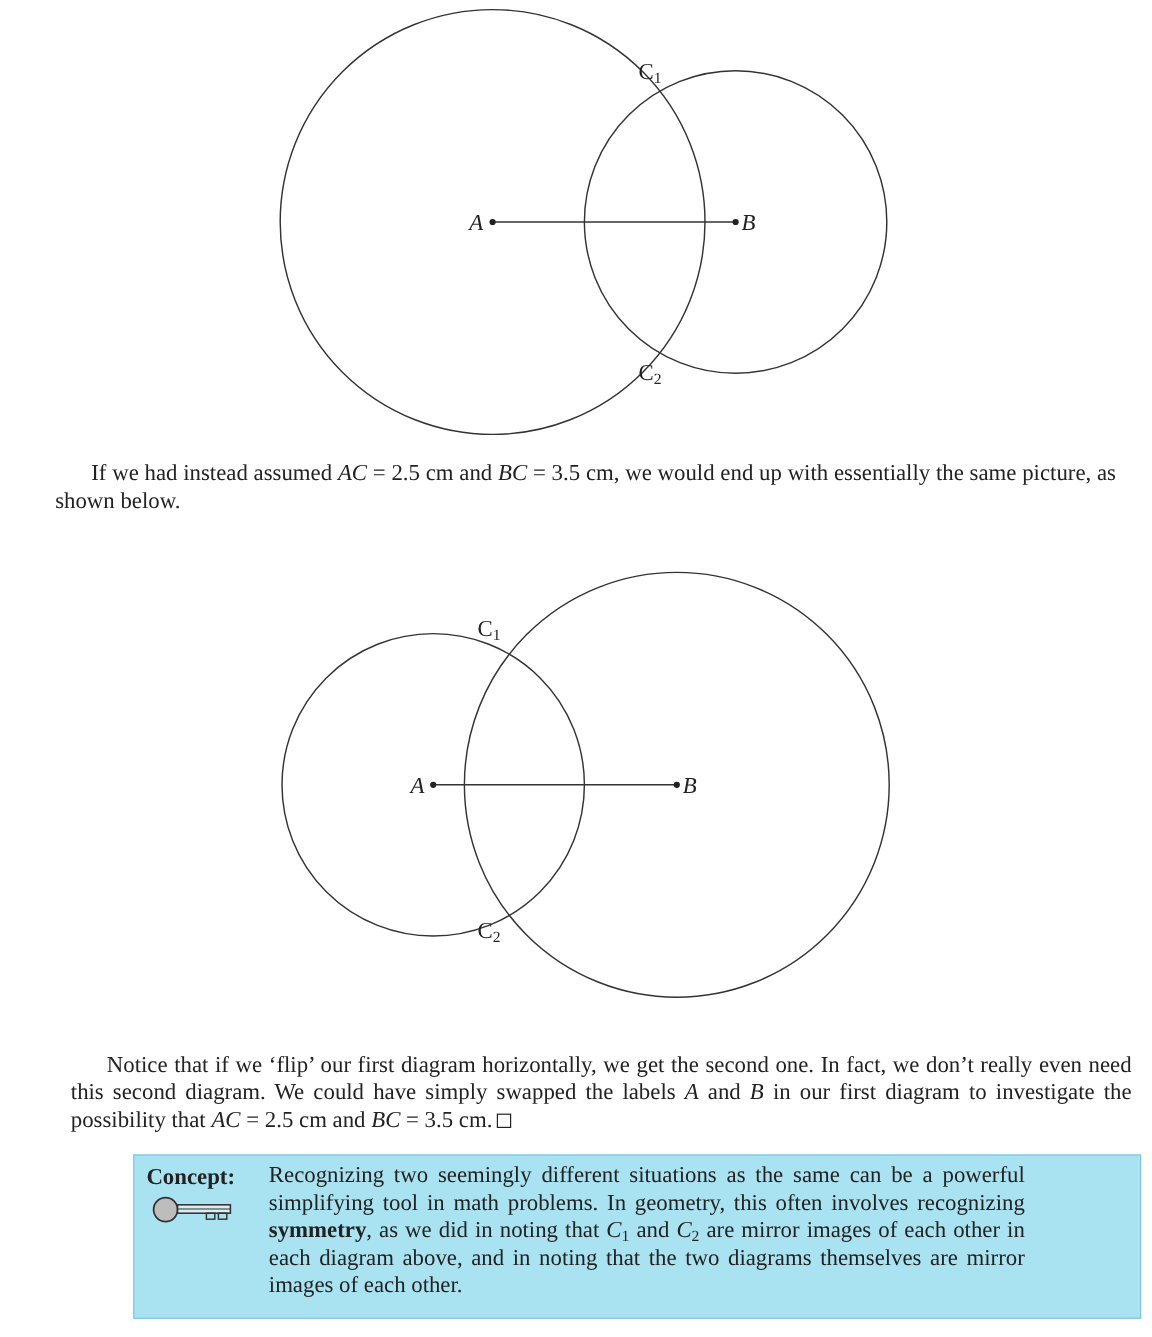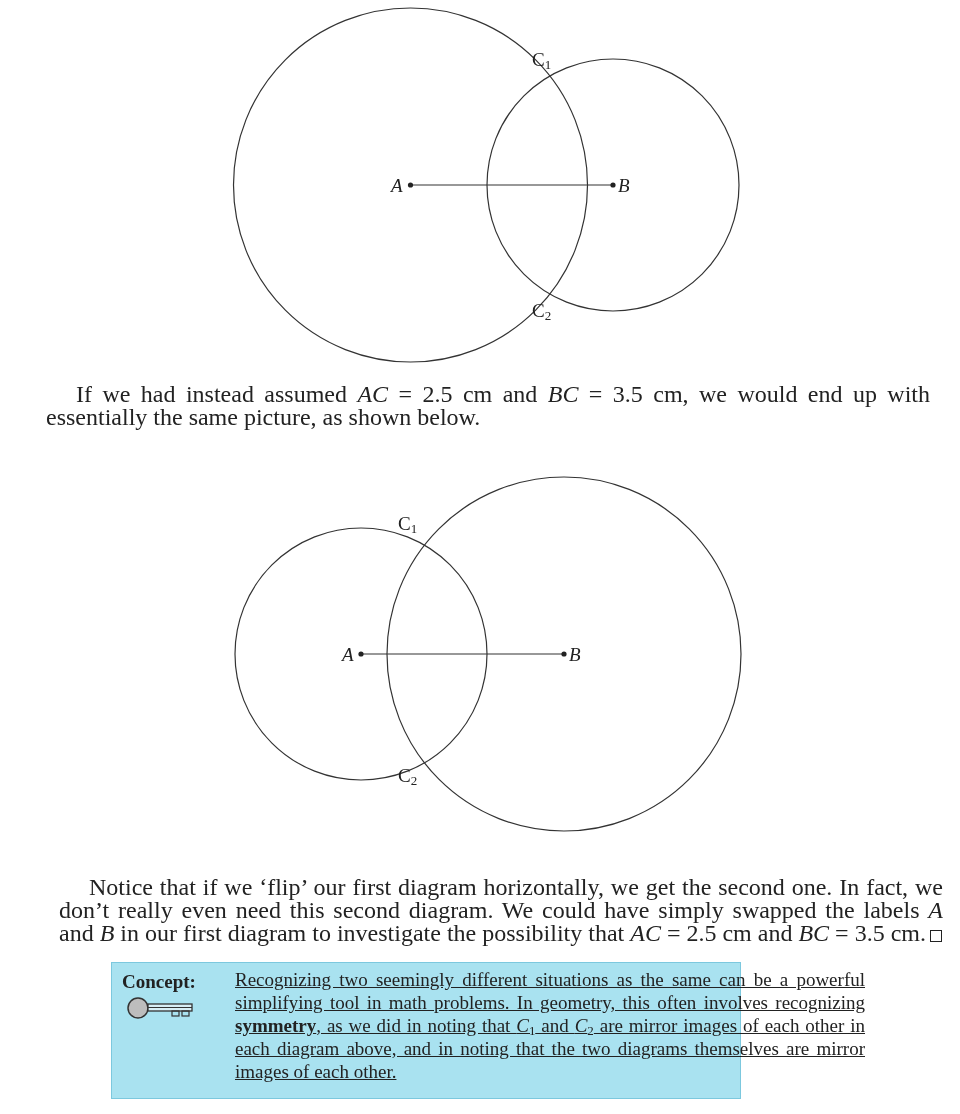--- a/index.html
+++ b/index.html
@@ -1,27 +1,27 @@
 <!DOCTYPE html>
 <html><head>
 <meta charset="utf-8">
 <style>
   html, body { margin:0; padding:0; background:#ffffff; }
   body { width:960px; height:1114px; position:relative; overflow:hidden;
          font-family:"Liberation Serif","DejaVu Serif",serif; color:#222; }
   svg.diagram { position:absolute; left:0; width:960px; }
   svg text { font-family:"Liberation Serif","DejaVu Serif",serif; font-size:19px; fill:#222; }
-  .para { position:absolute; left:46px; width:884px; font-size:24px; line-height:23px;
+  .para { position:absolute; left:46px; width:884px; font-size:19px; line-height:23px;
           text-align:justify; }
   .para .indent { display:inline-block; width:30px; }
-  .concept { position:absolute; left:111px; top:962px; width:630px; height:137px;
+  .concept { position:absolute; left:111px; top:962px; width:840px; height:137px;
              background:#a9e2f0; border:1px solid #7cc8de; box-sizing:border-box; }
   .concept-label { position:absolute; left:10px; top:8px; font-weight:bold; font-size:19px; }
-  .concept-text { position:absolute; left:123px; top:5px; width:630px; font-size:19px;
-                  line-height:23px; text-align:justify;text-decoration:underline; }
+  .concept-text { position:absolute; left:112px; top:5px; width:630px; font-size:19px;
+                  line-height:23px; text-align:justify; }
   .key-icon { position:absolute; left:14px; top:32px; }
   i { font-style:italic; }
   .qed { display:inline-block; width:10px; height:10px; border:1px solid #222; margin-left:4px; vertical-align:-1px; }
   sub { font-size:13px; vertical-align:-3px; line-height:0; }
 </style>
 </head>
 <body>
 
 <svg class="diagram" style="top:0;height:375px;" viewBox="0 0 960 375">
   <circle cx="410.5" cy="185" r="177" fill="none" stroke="#333" stroke-width="1.2"></circle>

